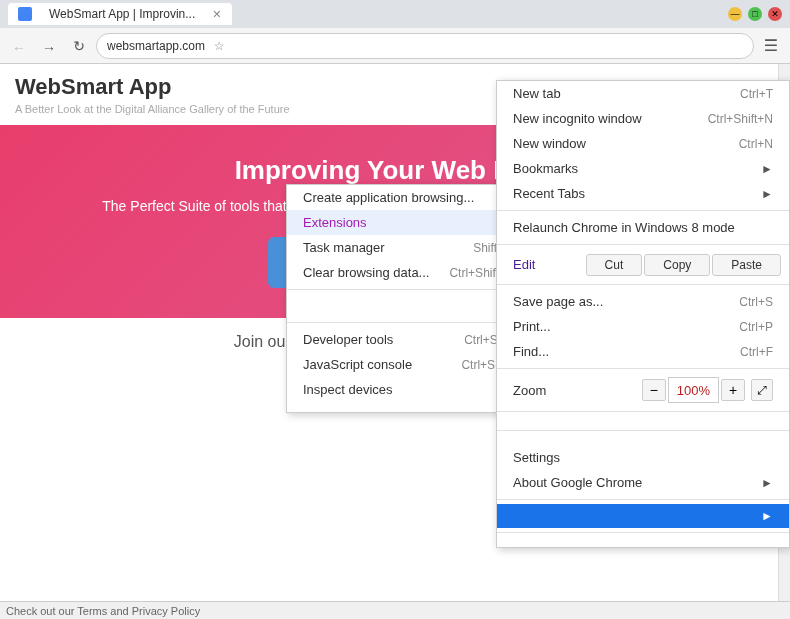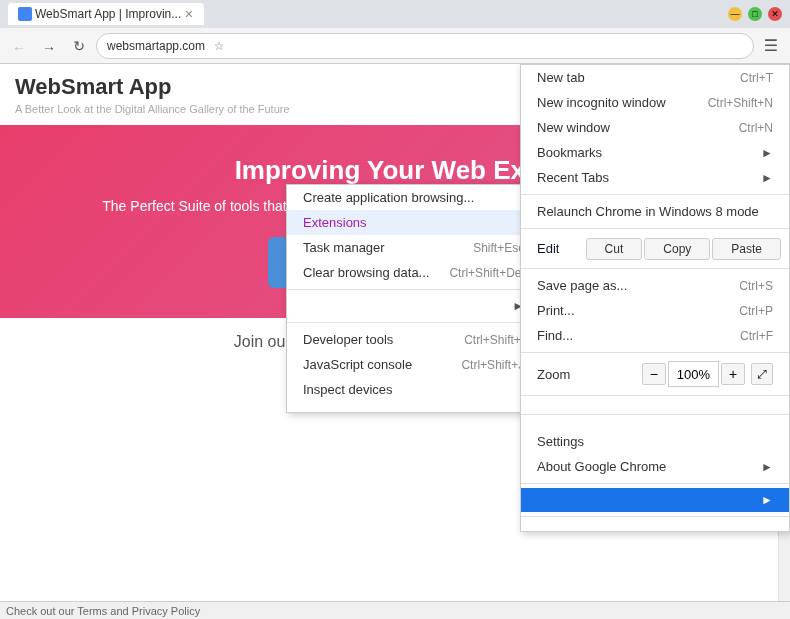--- a/index.html
+++ b/index.html
@@ -2,21 +2,21 @@
 <html><head>
   <meta charset="utf-8">
   <style>
     * { margin: 0; padding: 0; box-sizing: border-box; }
     body { width: 790px; height: 619px; overflow: hidden; font-family: Arial, sans-serif; background: #f0f0f0; }
 
     
     .browser-frame { width: 790px; height: 619px; display: flex; flex-direction: column; background: #dee1e6; }
 
     .title-bar { height: 28px; background: #dee1e6; display: flex; align-items: center; padding: 0 8px; gap: 4px; }
-    .tab { background: #fff; height: 22px; display: flex; align-items: center; padding: 0 10px; border-radius: 4px 4px 0 0; font-size: 12px; color: #333; min-width: 160px; gap: 3px; }
+    .tab { background: #fff; height: 22px; display: flex; align-items: center; padding: 0 10px; border-radius: 4px 4px 0 0; font-size: 12px; color: #333; min-width: 160px; gap: 17px; }
     .tab-favicon { width: 14px; height: 14px; background: #4285f4; border-radius: 2px; display: inline-block; }
     .tab-close { margin-left: auto; color: #888; font-size: 11px; cursor: pointer; }
     .title-bar-controls { margin-left: auto; display: flex; gap: 6px; align-items: center; }
     .win-btn { width: 14px; height: 14px; border-radius: 50%; display: flex; align-items: center; justify-content: center; font-size: 9px; }
     .win-min { background: #f0c040; }
     .win-max { background: #50c050; }
     .win-close { background: #e05050; }
 
     .toolbar { height: 36px; background: #f5f5f5; display: flex; align-items: center; padding: 0 6px; gap: 4px; border-bottom: 1px solid #ccc; }
     .nav-btn { width: 26px; height: 26px; border: none; background: none; cursor: pointer; color: #555; font-size: 14px; display: flex; align-items: center; justify-content: center; border-radius: 50%; }
@@ -49,29 +49,29 @@
     .menu-item .shortcut { margin-left: auto; padding-left: 20px; color: #888; font-size: 12px; }
     .menu-item .arrow { margin-left: auto; color: #555; font-size: 12px; }
     .menu-item.active-blue .arrow { color: #fff; }
     .menu-divider { height: 1px; background: #e0e0e0; margin: 4px 0; }
 
     
     .submenu { position: absolute; background: #fff; border: 1px solid #ccc; box-shadow: 2px 2px 8px rgba(0,0,0,0.2); min-width: 200px; font-size: 13px; pointer-events: auto; }
 
     
     .edit-row { display: flex; align-items: center; padding: 4px 8px; gap: 2px; }
-    .edit-label { flex: 1; padding: 4px 8px; color: #0f172a; font-size: 13px; }
+    .edit-label { flex: 1; padding: 4px 8px; color: #4c1d95; font-size: 13px; }
     .edit-btn { padding: 3px 18px; border: 1px solid #ccc; border-radius: 3px; background: #f5f5f5; cursor: pointer; font-size: 12px; color: #333; }
 
     
     .zoom-row { display: flex; align-items: center; padding: 4px 16px; gap: 4px; }
     .zoom-label { flex: 1; color: #333; font-size: 13px; }
     .zoom-ctrl { display: flex; align-items: center; gap: 2px; }
     .zoom-btn { width: 24px; height: 22px; border: 1px solid #ccc; background: #f5f5f5; cursor: pointer; font-size: 14px; display: flex; align-items: center; justify-content: center; border-radius: 2px; }
-    .zoom-val { padding: 12px 8px; font-size: 13px; color: #000000; border: 1px solid #ccc; height: 22px; display: flex; align-items: center; }
+    .zoom-val { padding: 12px 8px; font-size: 13px; color: #b91c1c; border: 1px solid #ccc; height: 22px; display: flex; align-items: center; }
     .zoom-expand { width: 22px; height: 22px; border: 1px solid #ccc; background: #f5f5f5; cursor: pointer; font-size: 12px; display: flex; align-items: center; justify-content: center; border-radius: 2px; margin-left: 4px; }
 
     
     .bottom-bar { height: 18px; background: #f0f0f0; border-top: 1px solid #ccc; display: flex; align-items: center; padding: 0 6px; font-size: 11px; color: #666; }
   </style>
 </head>
 <body>
 
 <div class="browser-frame">
 
@@ -153,21 +153,21 @@
       </div>
       <div class="menu-item">
         <span>Inspect devices</span>
         <span class="shortcut"></span>
       </div>
       <div class="menu-item">
         <span></span>
       </div>
     </div>
 
-    <div class="context-menu" style="position:absolute; top:0; right:0; z-index:20; width:270px;">
+    <div class="context-menu" style="position:absolute; top:16px; right:0; z-index:20; width:294px;">
 
       <div class="menu-item">
         <span>New tab</span>
         <span class="shortcut">Ctrl+T</span>
       </div>
       <div class="menu-item">
         <span>New incognito window</span>
         <span class="shortcut">Ctrl+Shift+N</span>
       </div>
       <div class="menu-item">

